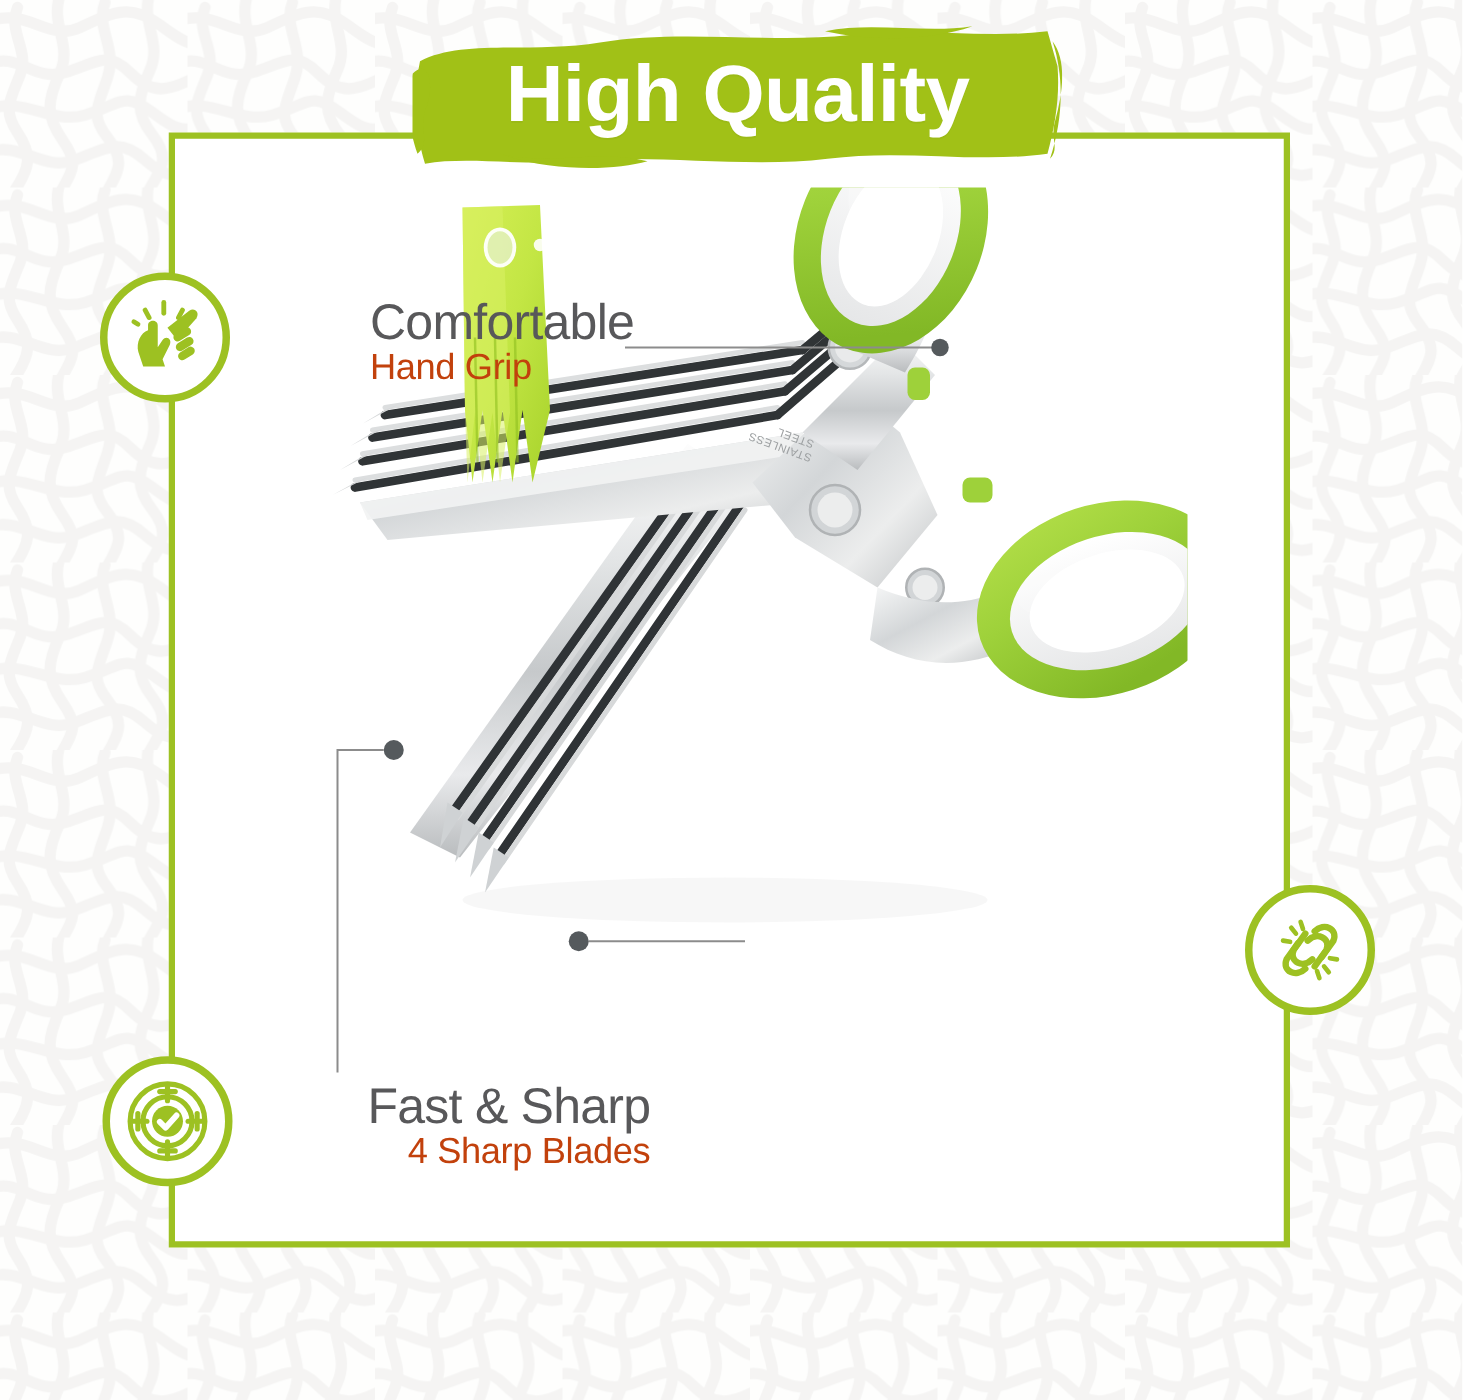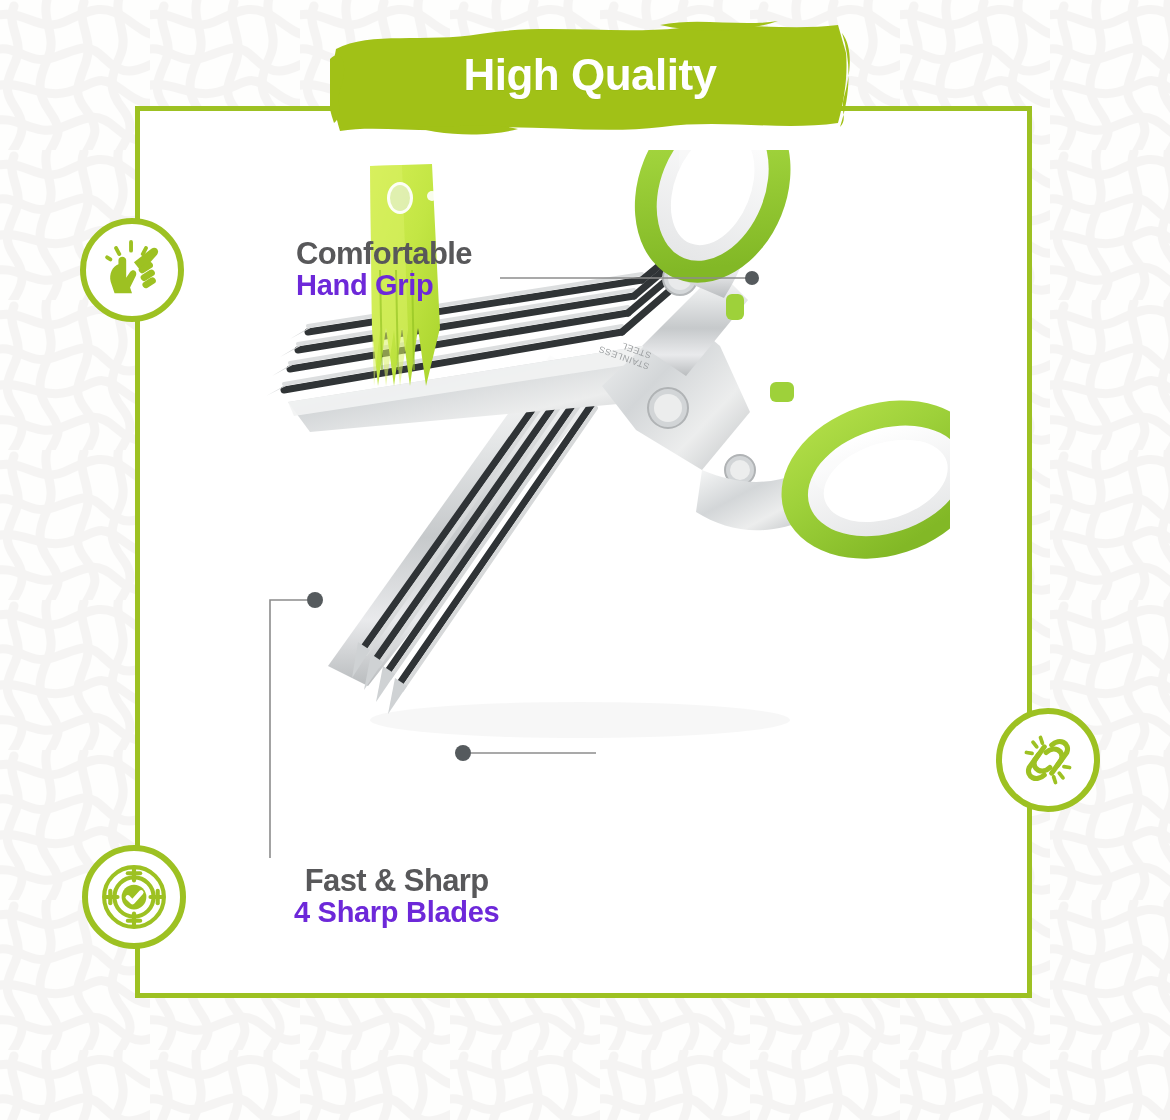--- a/index.html
+++ b/index.html
@@ -47,21 +47,21 @@
     z-index: 6;
   }
   #title-banner .brush { position: absolute; inset: 0; }
   #title-text {
     position: absolute;
     inset: 0;
     display: flex;
     align-items: center;
     justify-content: center;
     color: #ffffff;
-    font-size: 44px;
+    font-size: 64px;
     font-weight: bold;
     letter-spacing: -0.5px;
     padding-bottom: 6px;
     text-shadow: 0 1px 0 rgba(0,0,0,0.03);
   }
 
   
   #product-stage {
     position: absolute;
     left: 250px;
@@ -83,49 +83,49 @@
     border: 6px solid #9dc122;
     background: #ffffff;
     display: flex;
     align-items: center;
     justify-content: center;
   }
 
   .callout .labels { position: absolute; }
   .title-line {
     color: #58585a;
-    font-size: 31px;
-    font-weight: bold;
+    font-size: 40px;
+    font-weight: normal;
     letter-spacing: -0.6px;
     line-height: 1.0;
     white-space: nowrap;
   }
   .sub-line {
-    color: #6d28d9;
+    color: #c2410c;
     font-size: 29px;
-    font-weight: bold;
+    font-weight: normal;
     letter-spacing: -0.3px;
     line-height: 1.15;
     white-space: nowrap;
   }
 
   
   #callout-comfort { left: 80px; top: 218px; width: 720px; height: 130px; }
   #callout-comfort .badge { left: 0; top: 0; }
   #callout-comfort .labels { left: 216px; top: 20px; text-align: left; }
 
   
   #callout-tough { left: 440px; top: 700px; width: 660px; height: 130px; }
   #callout-tough .badge { right: 0; top: 8px; }
   #callout-tough .labels { right: 128px; top: 12px; text-align: right; }
 
   
   #callout-sharp { left: 82px; top: 845px; width: 700px; height: 130px; }
   #callout-sharp .badge { left: 0; top: 0; }
-  #callout-sharp .labels { left: 212px; top: 20px; text-align: center; }
+  #callout-sharp .labels { left: 212px; top: 20px; text-align: right; }
 
   
   #leaders {
     position: absolute;
     inset: 0;
     z-index: 4;
     pointer-events: none;
   }
 </style>
 </head>

